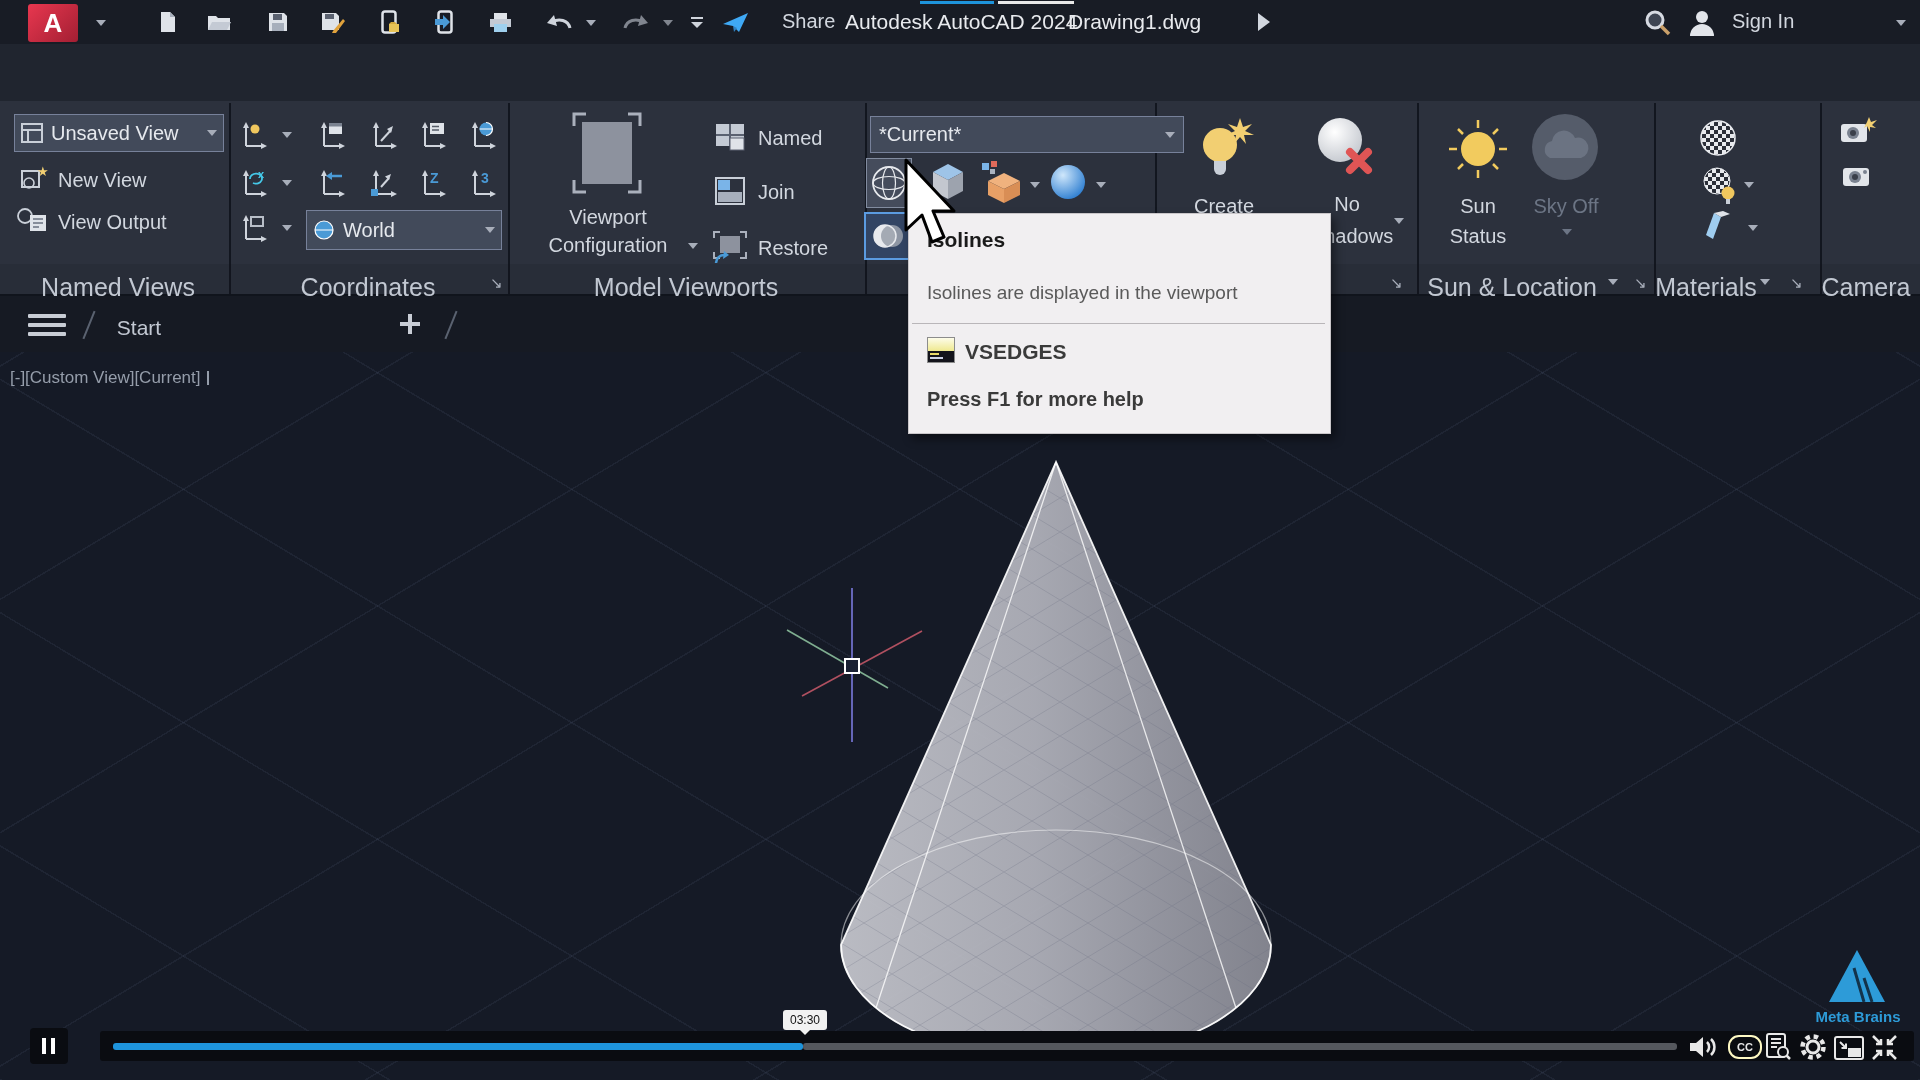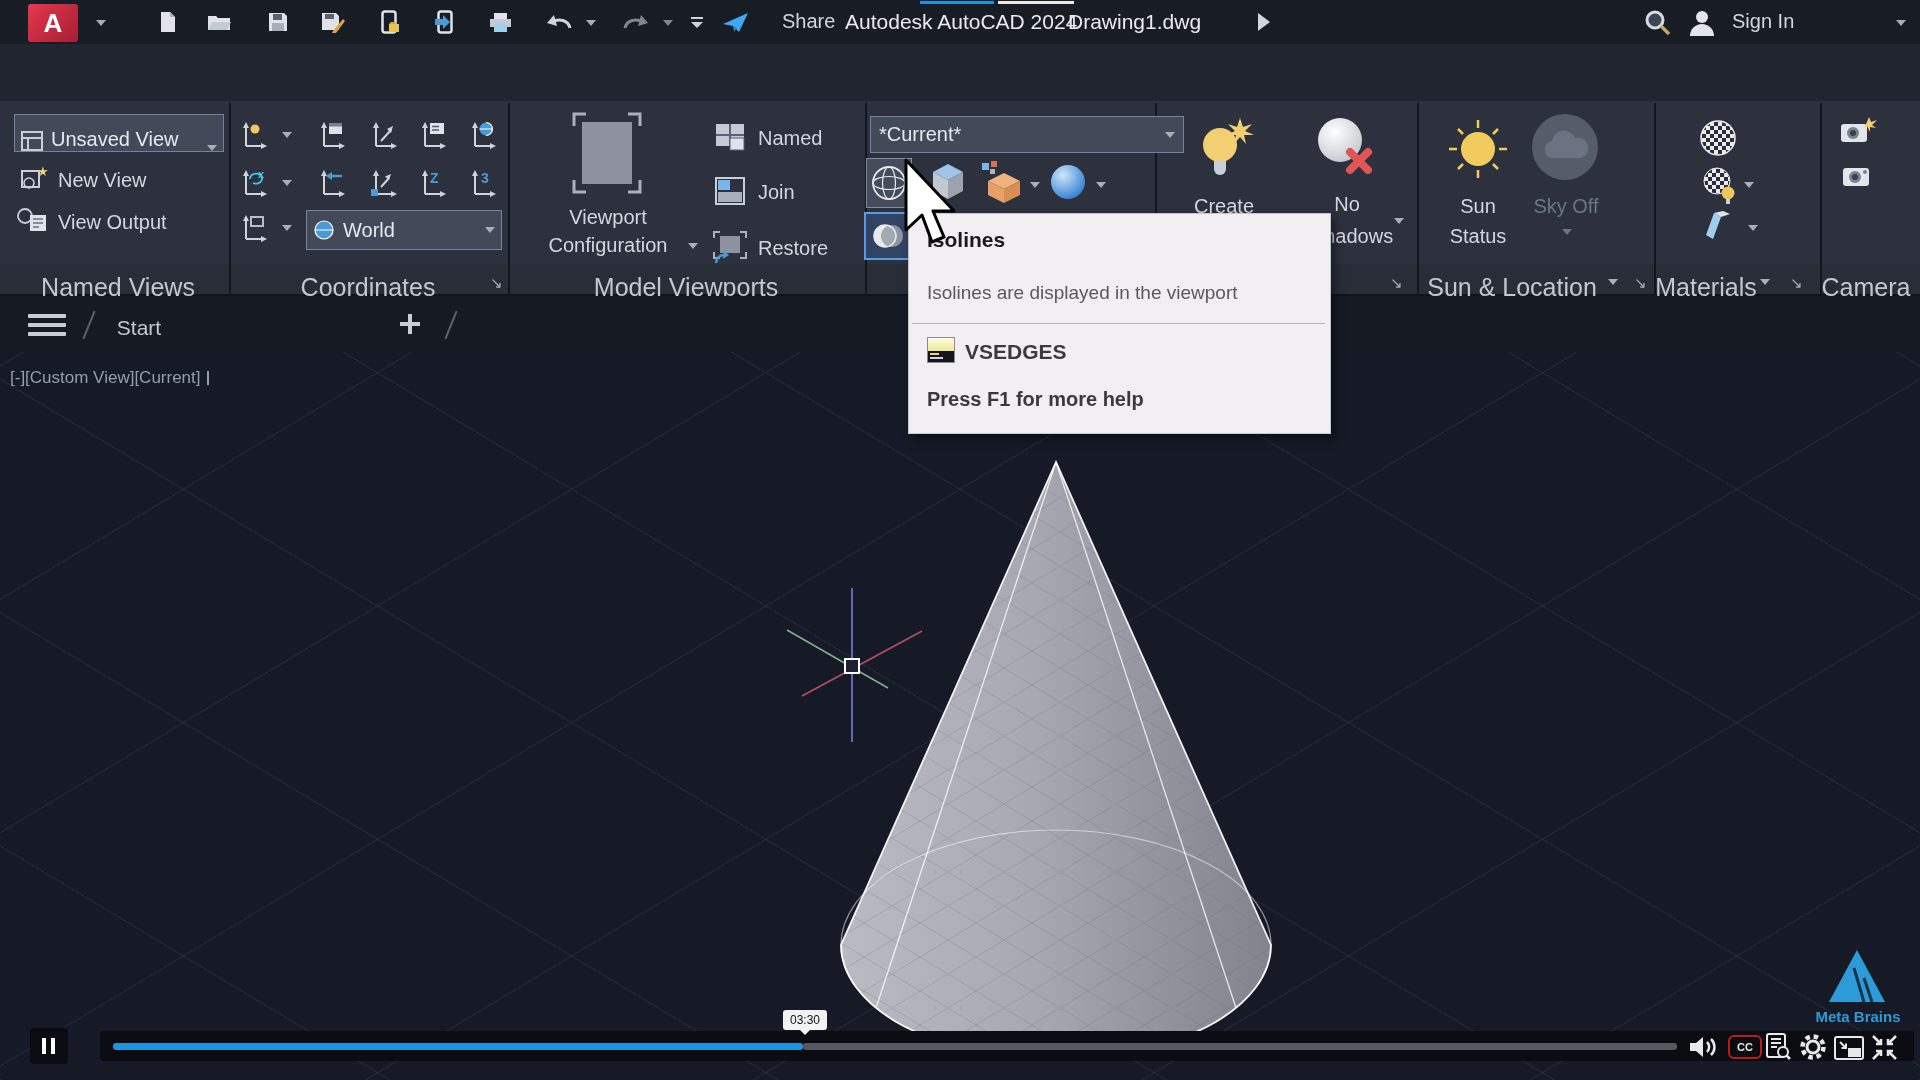--- a/index.html
+++ b/index.html
@@ -52,21 +52,21 @@
   #tooltip .hr{position:absolute;left:3px;top:109px;width:413px;height:1px;background:#b9b6b9;}
   #tooltip .cmdicon{position:absolute;left:18px;top:123px;width:28px;height:26px;border:1px solid #8c8c8c;box-sizing:border-box;}
   #tooltip .cmdtop{position:absolute;left:0;top:0;width:26px;height:13px;background:linear-gradient(#fdfce9,#efe98f);}
   #tooltip .cmdbot{position:absolute;left:0;top:13px;width:26px;height:11px;background:#14141c;}
   #tooltip .cmddash1{position:absolute;left:2px;top:15px;width:9px;height:2px;background:#e8d96a;}
   #tooltip .cmddash2{position:absolute;left:2px;top:19px;width:13px;height:2px;background:#cfd4e8;}
   #tooltip .cmd{position:absolute;left:56px;top:126px;font-size:21px;font-weight:bold;color:#3a3a3a;}
   #tooltip .help{position:absolute;left:18px;top:174px;font-size:20px;font-weight:bold;color:#3a3a3a;}
   
   #player .block{position:absolute;background:#0a0c11;border-radius:4px;}
-  #cclabel{position:absolute;left:1728px;top:1035px;width:30px;height:20px;border:2px solid #b91c1c;border-radius:6px;
+  #cclabel{position:absolute;left:1728px;top:1035px;width:30px;height:20px;border:2px solid #fef9c3;border-radius:11px;
            color:#e8e8e8;font-size:11px;font-weight:bold;display:flex;align-items:center;justify-content:center;}
   #timetip{position:absolute;left:783px;top:1010px;width:44px;height:20px;background:#f2f2f2;border-radius:3px;
            color:#111;font-size:12px;display:flex;align-items:center;justify-content:center;z-index:31;}
   #timetip:after{content:"";position:absolute;left:17px;top:20px;border:5px solid transparent;border-top:5px solid #f2f2f2;}
   
   #brandtext{left:1808px;top:1008px;width:100px;text-align:center;color:#2d9bd8;font-size:15px;font-weight:bold;}
 </style>
 </head>
 <body>
 
@@ -202,21 +202,21 @@
   <div id="labelstrip" class="abs"></div>
   <div class="abs pdiv" style="left:229px"></div>
   <div class="abs pdiv" style="left:508px"></div>
   <div class="abs pdiv" style="left:865px"></div>
   <div class="abs pdiv" style="left:1155px"></div>
   <div class="abs pdiv" style="left:1417px"></div>
   <div class="abs pdiv" style="left:1654px"></div>
   <div class="abs pdiv" style="left:1820px"></div>
   <div class="abs" style="left:0;top:193px;width:1920px;height:2px;background:#10141c;"></div>
 
-  <div class="dd" style="left:14px;top:13px;width:210px;height:38px;align-items:flex-end;">
+  <div class="dd" style="left:14px;top:13px;width:210px;height:38px;">
     <svg width="22" height="20" style="margin-left:6px">
       <rect x="1" y="1" width="20" height="18" fill="none" stroke="#c9cfd8" stroke-width="2"></rect>
       <path d="M1,7 h20 M7,7 v12" stroke="#c9cfd8" stroke-width="2"></path>
         </svg>
     <span class="lbl">Unsaved View</span>
     <span class="cdown" style="margin-right:6px"></span>
   </div>
   <svg class="abs" style="left:20px;top:64px" width="28" height="28">
     <rect x="2" y="6" width="17" height="16" fill="none" stroke="#c9cfd8" stroke-width="2"></rect>
     <text x="17" y="11" font-size="13" fill="#f2cf72">★</text>

